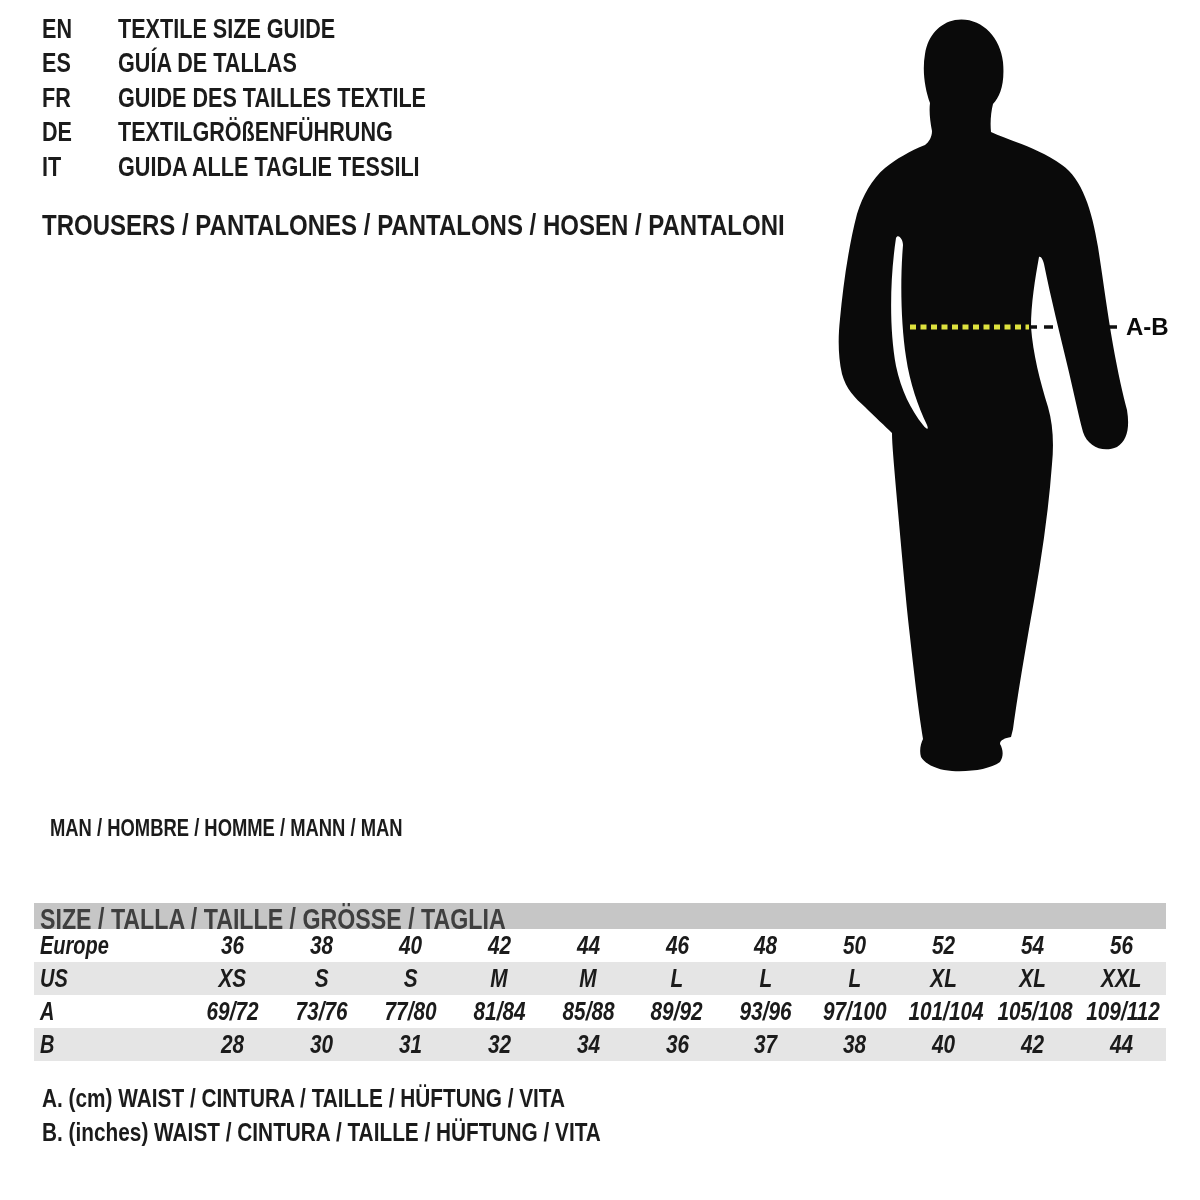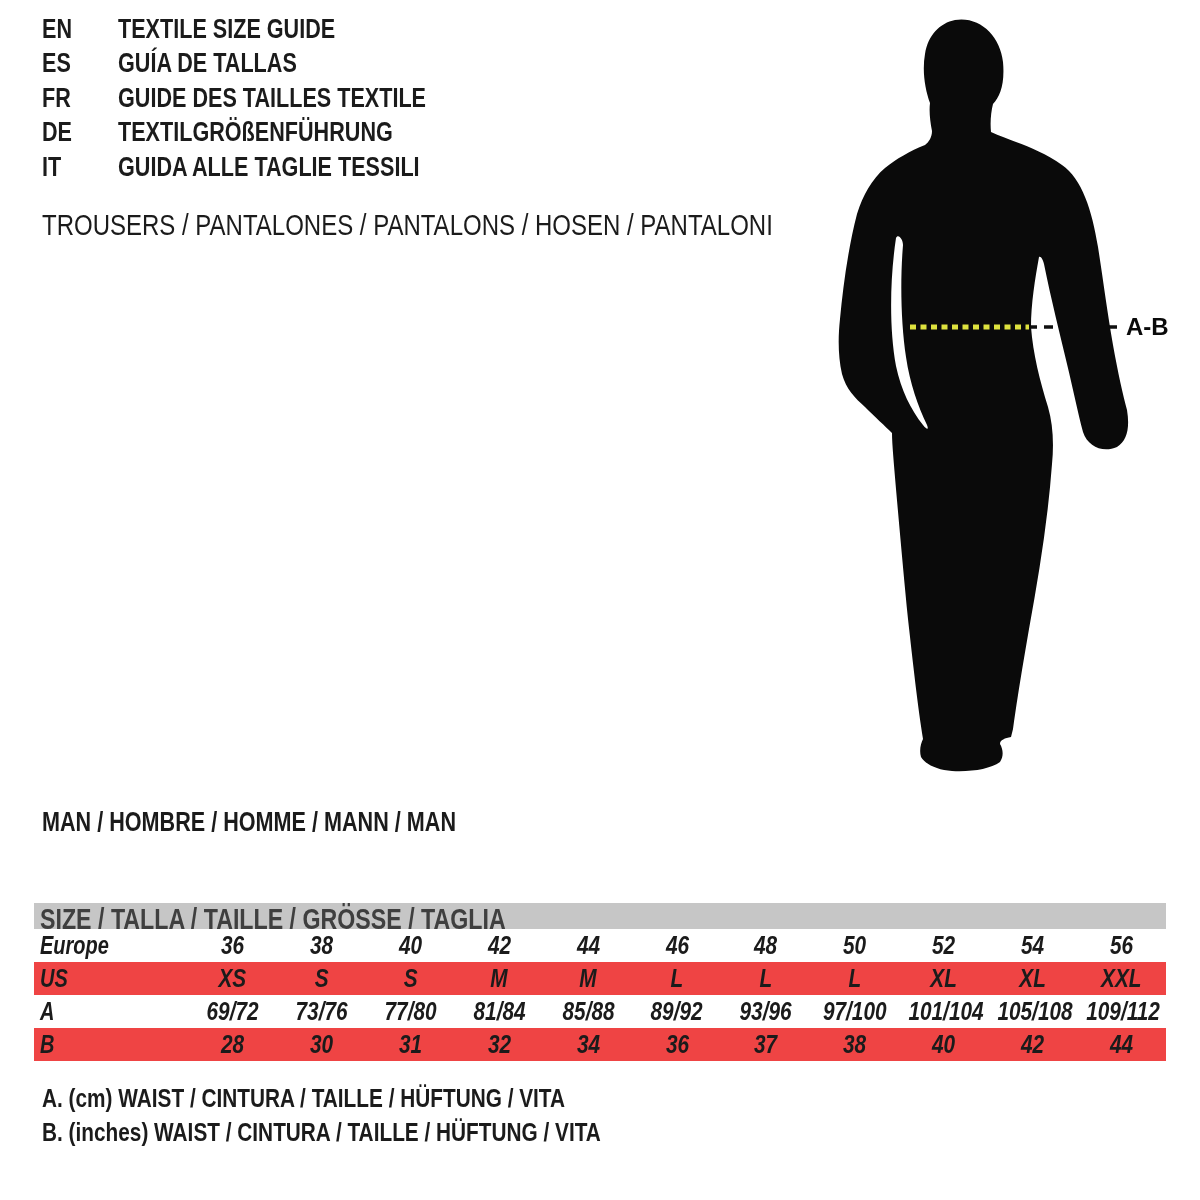--- a/index.html
+++ b/index.html
@@ -11,36 +11,36 @@
   
   .cond { display:inline-block; transform:scaleX(0.8); transform-origin:0 50%; white-space:nowrap; }
   .cond-c { transform-origin:50% 50%; }
 
   
   .lang-block { position:absolute; left:42px; top:12px; }
   .lang-row { height:34.5px; display:flex; align-items:center; font-weight:bold; font-size:27px; }
   .lang-code { width:76px; }
 
   
-  .category-title { position:absolute; left:42px; top:208px; margin:0; font-size:30px; font-weight:normal; }
-  .section-title  { position:absolute; left:42px; top:807px; margin:0; font-size:27px; font-weight:bold; }
+  .category-title { position:absolute; left:42px; top:208px; margin:0; font-size:30px; font-weight:bold; }
+  .section-title  { position:absolute; left:42px; top:807px; margin:8px; font-size:23px; font-weight:bold; }
 
   
   .figure { position:absolute; left:830px; top:0; width:360px; height:790px; }
 
   
   .table-wrap { position:absolute; left:34px; top:903px; width:1132px; }
   .table-header {
     height:26px; background:#c6c6c6; color:#3f3f3f; font-weight:bold; font-size:29px;
     line-height:33px; padding-left:6px; box-sizing:border-box;
   }
   .table-wrap table { width:100%; border-collapse:collapse; table-layout:fixed;font-style:italic; }
   .table-wrap td { height:33px; padding:0; text-align:center; font-weight:bold; font-size:26px; vertical-align:middle; }
   .table-wrap td.row-label { text-align:left; padding-left:6px; width:148px; font-size:25px; }
-  .table-wrap tr.alt { background:#ef4444; }
+  .table-wrap tr.alt { background:#e5e5e5; }
 
   
   .footnotes { position:absolute; left:42px; top:1082px; }
   .footnote { height:33.5px; display:flex; align-items:center; font-weight:bold; font-size:26px; }
 </style>
 </head>
 <body>
 
 <div class="page">
 

